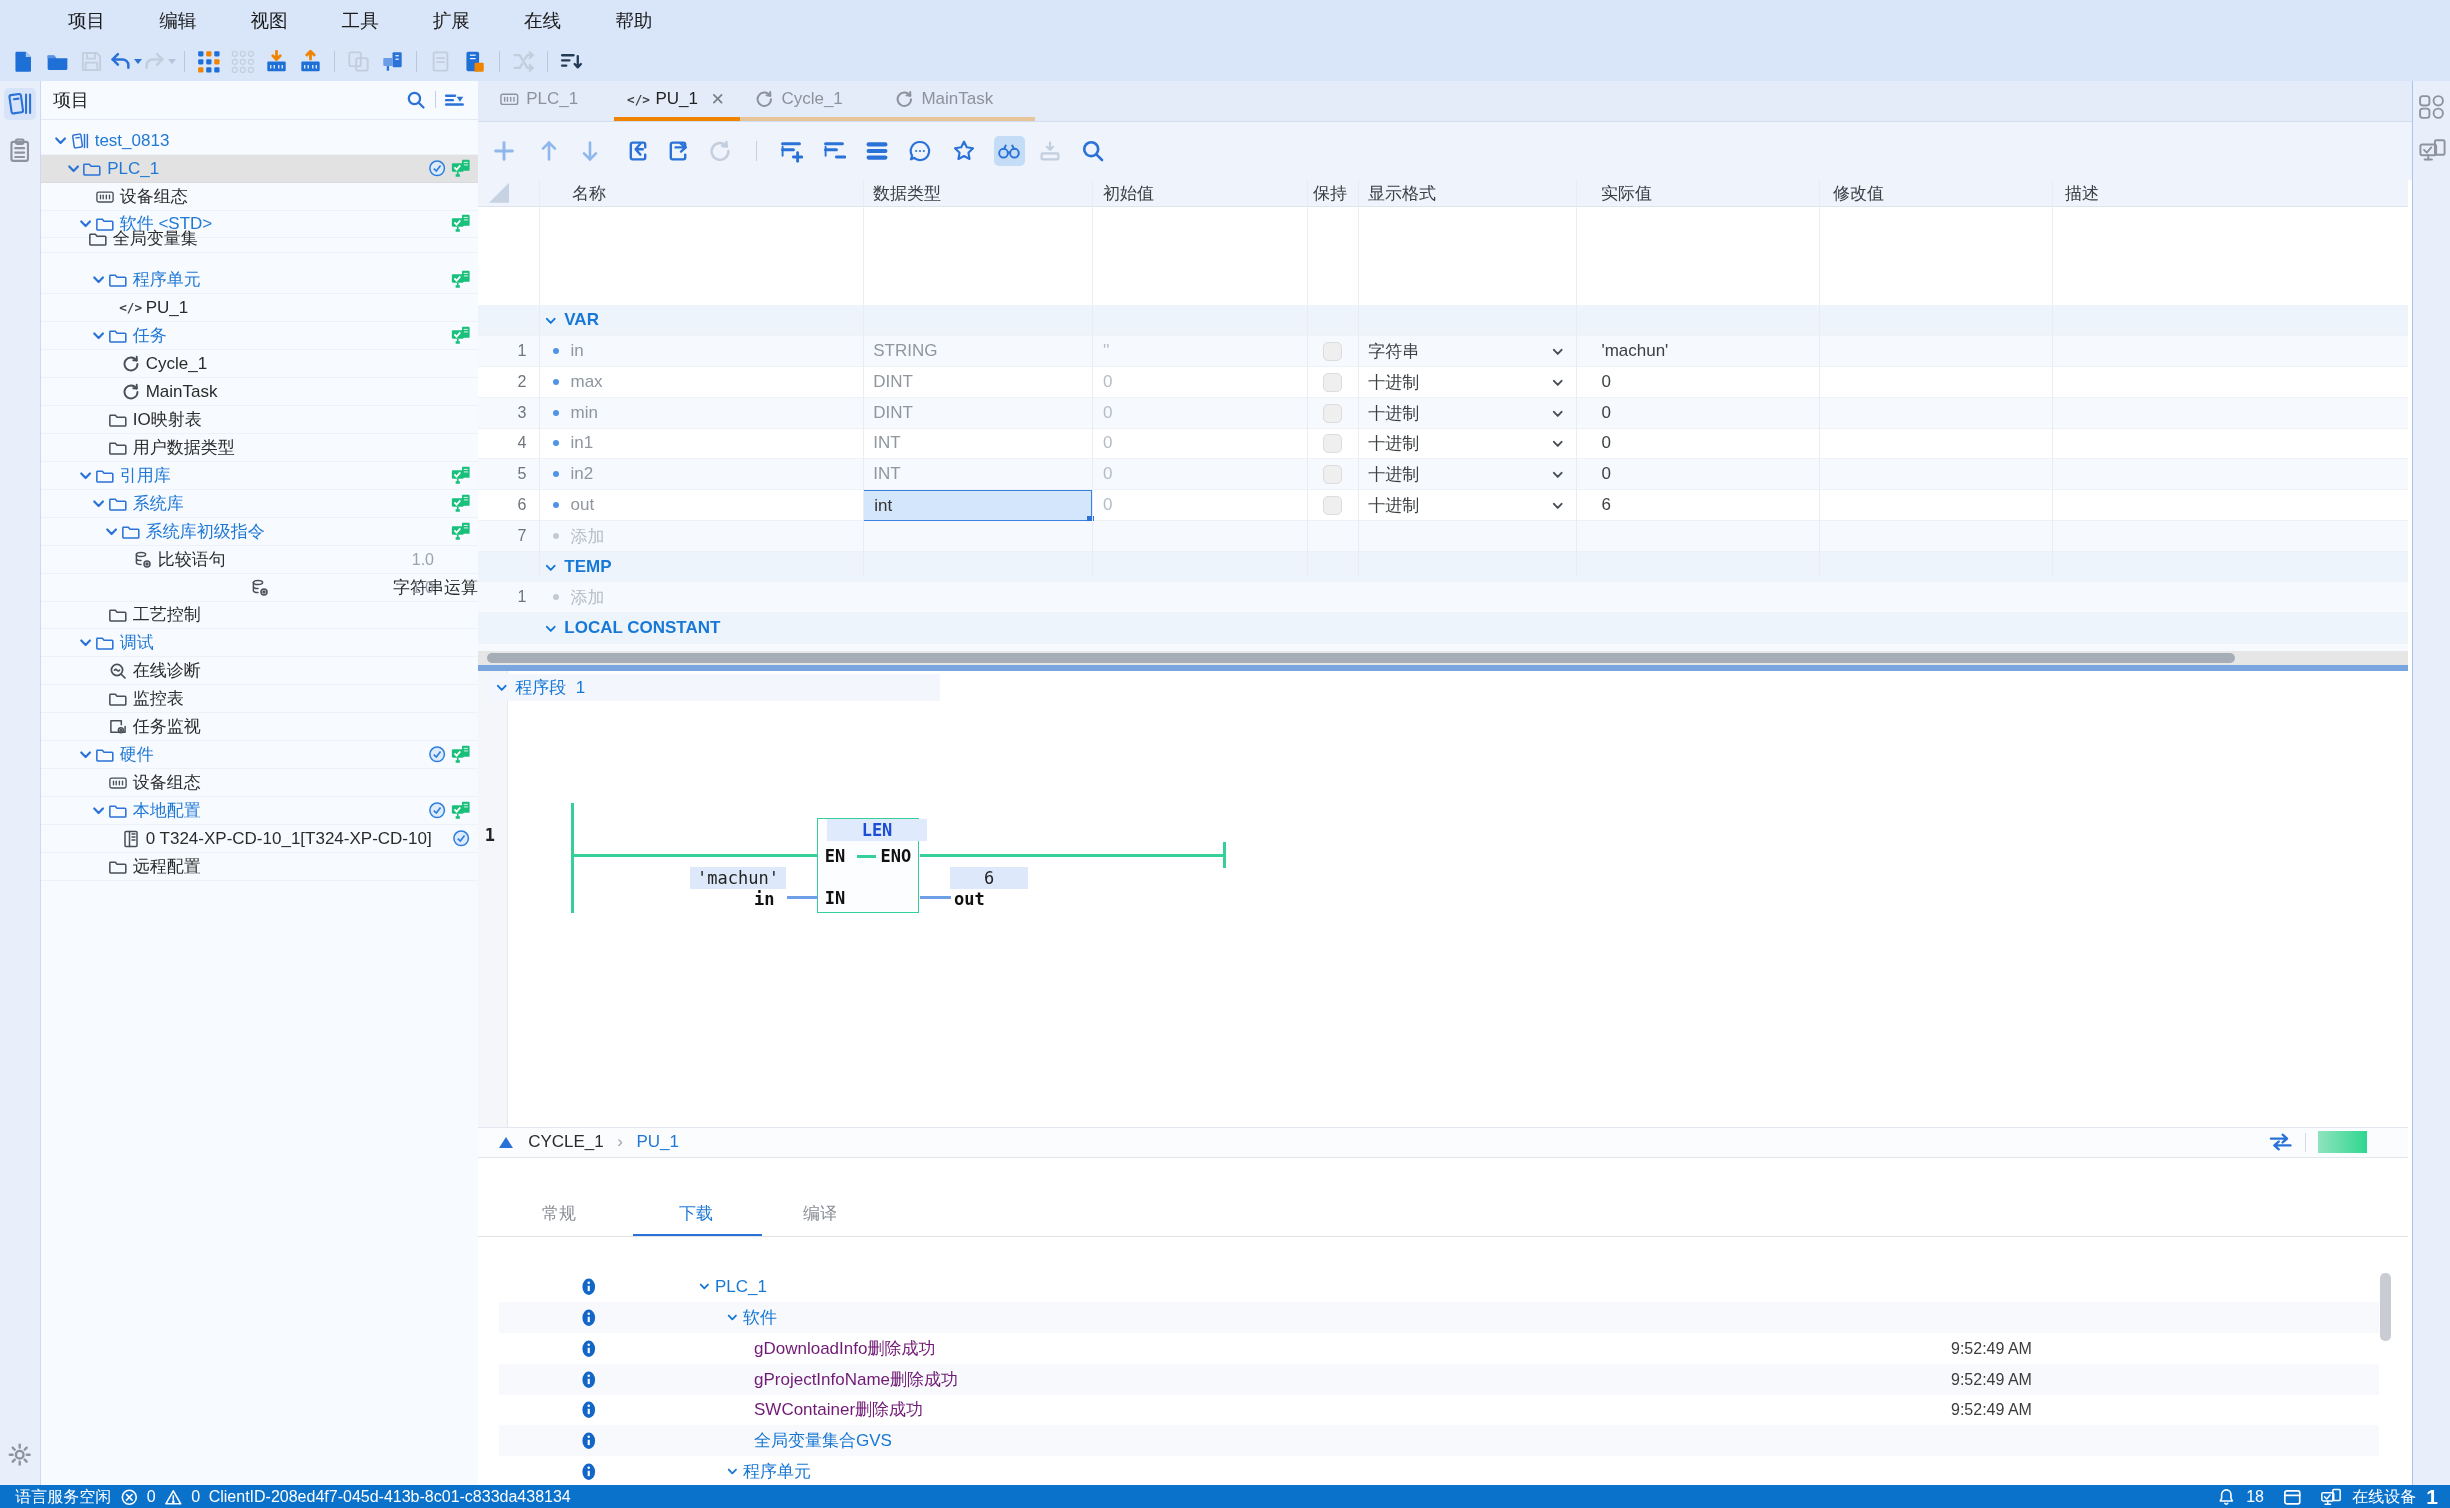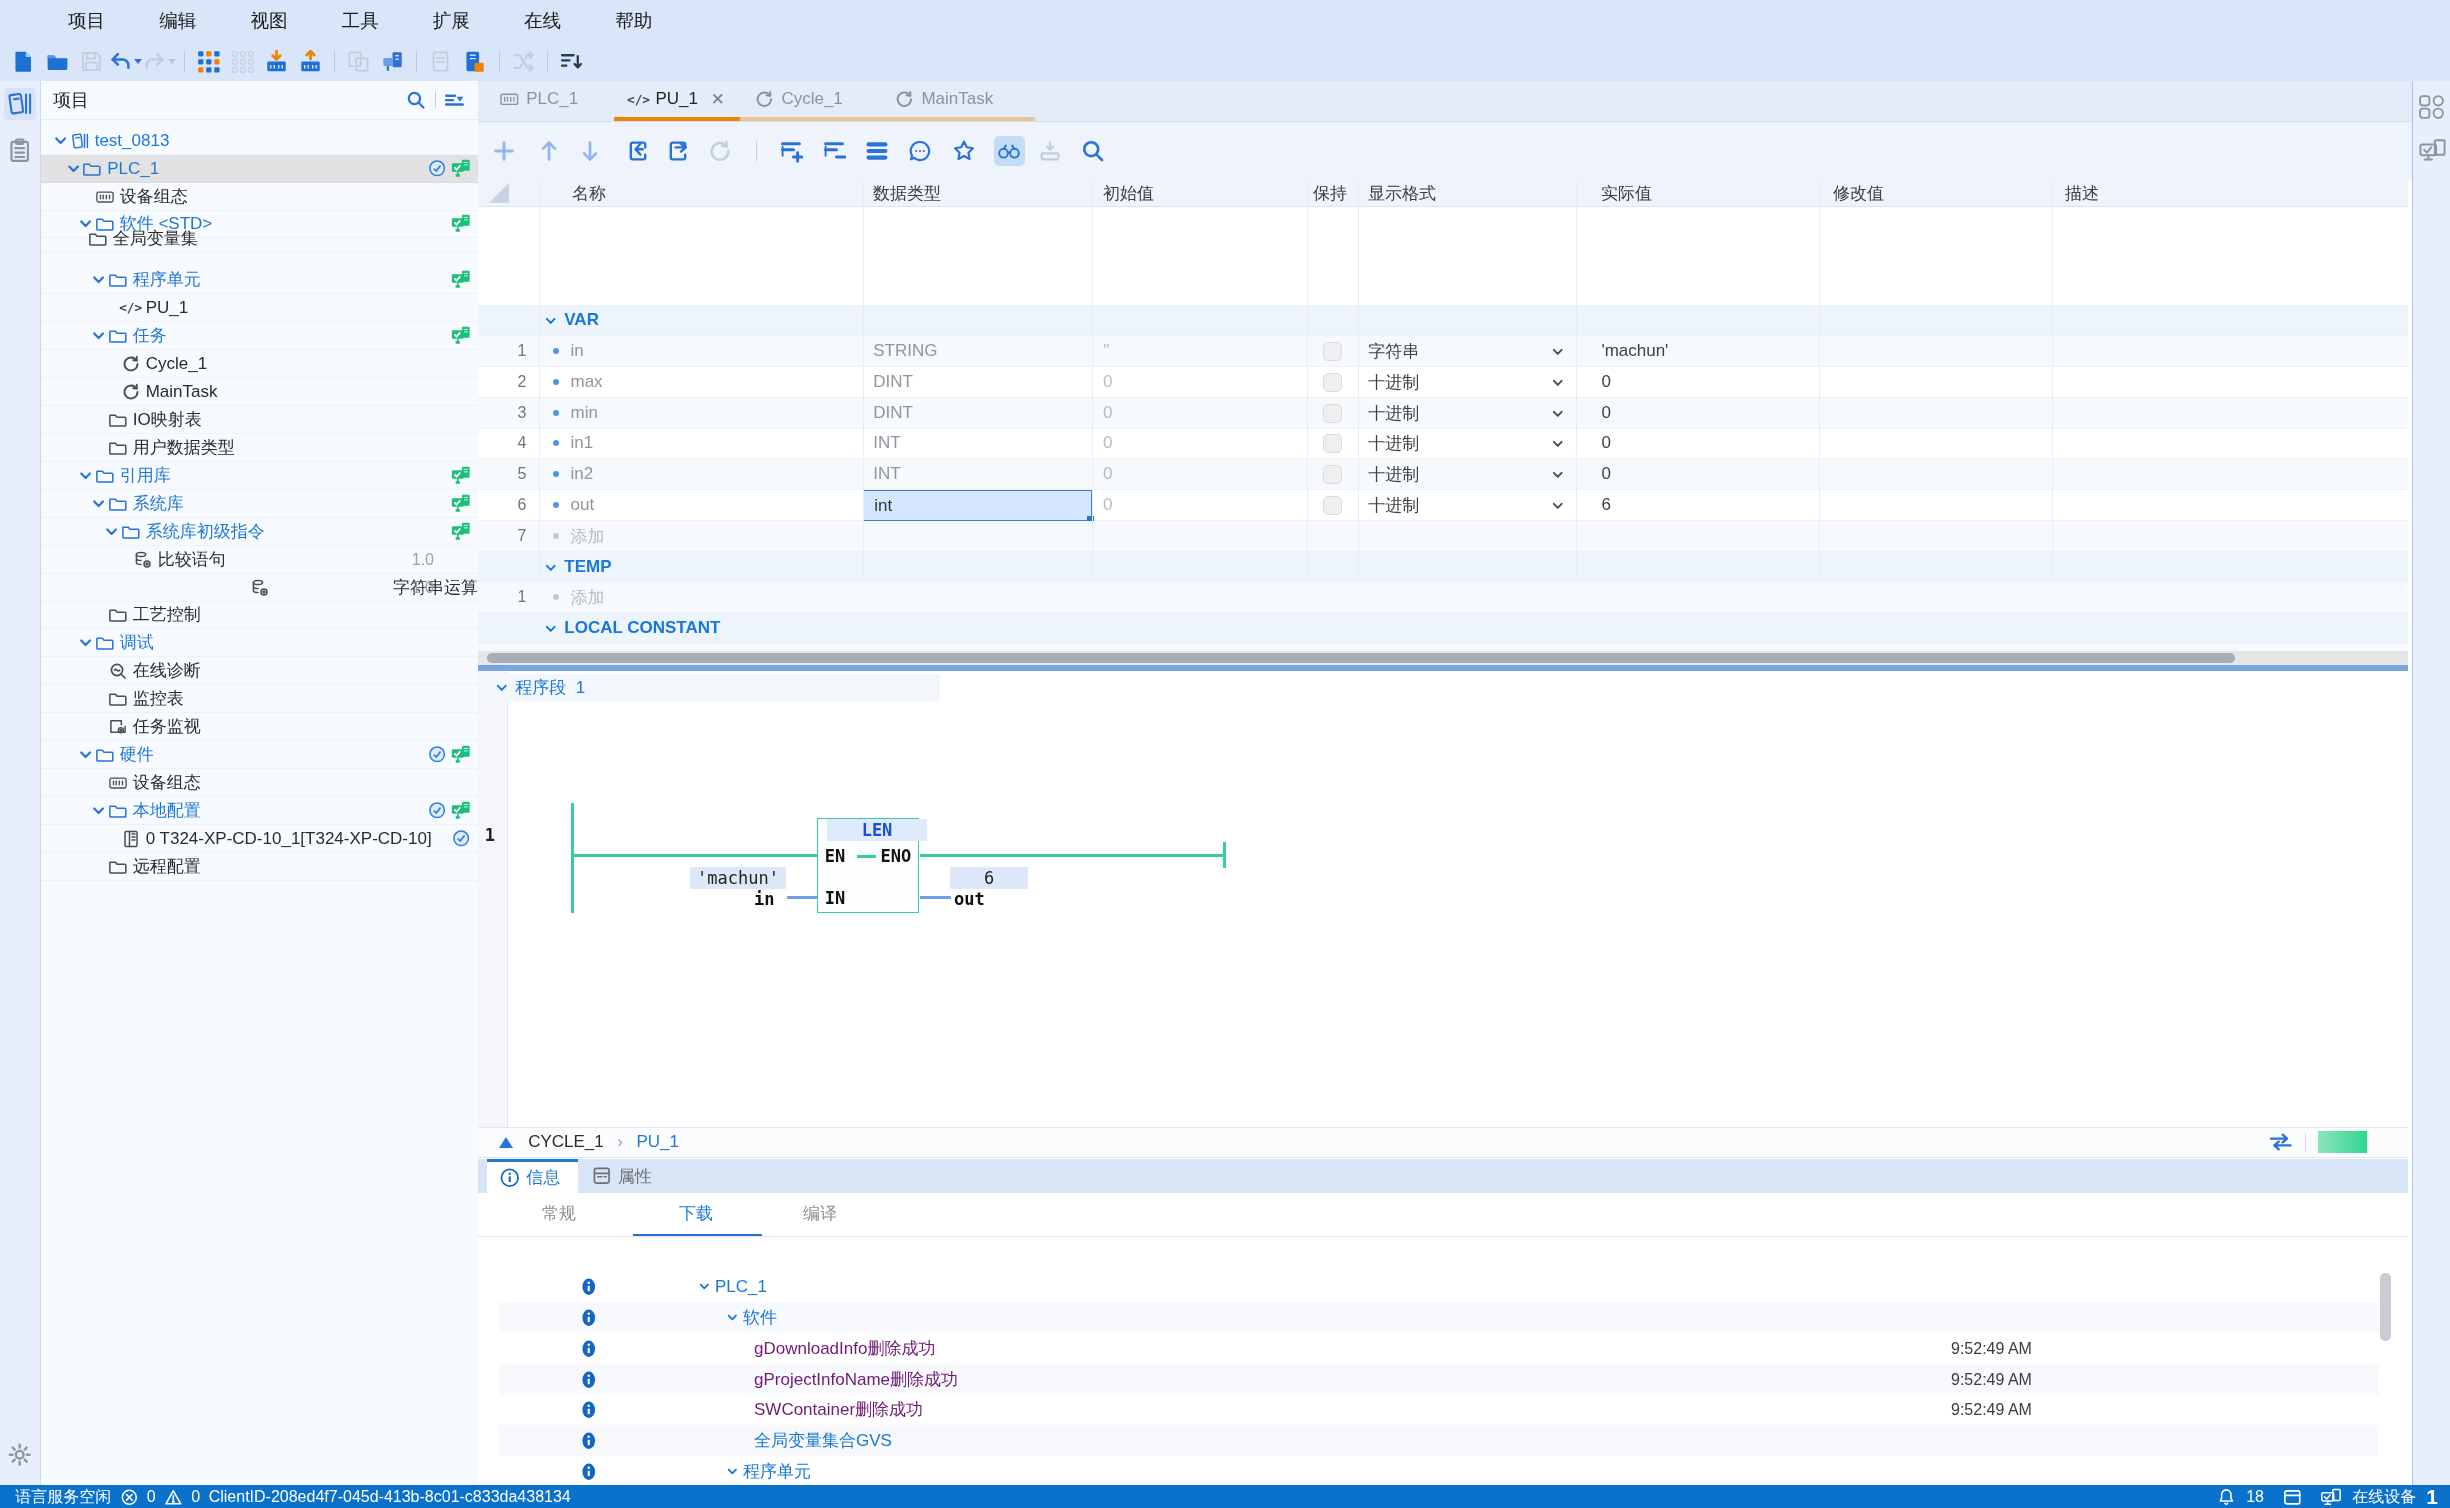--- a/index.html
+++ b/index.html
@@ -1264,43 +1264,20 @@
             <svg viewBox="0 0 26 20" width="100%" height="100%" fill="none" stroke="currentColor" stroke-width="1.7" stroke-linecap="round" stroke-linejoin="round">
               <path d="M3 6.5h16M15 2.5l4.5 4-4.5 4" stroke-width="2.4"></path>
               <path d="M23 13.5H7M11 9.5l-4.5 4 4.5 4" stroke-width="2.4"></path>
             </svg>
           </span>
         <span class="vdiv"></span>
         <div id="crumb-progress"></div>
       </div>
     </div>
 
-    <div class="abs" id="infotabs">
-        <div class="abs itab active" style="left: 8.5px; width: 91px;">
-          <span class="ico" style="width: 19.5px; height: 19.5px; color: rgb(18, 102, 200);">
-            <svg viewBox="0 0 20 20" width="100%" height="100%">
-              <circle cx="10" cy="10" r="8.5" fill="none" stroke="#1266c8" stroke-width="1.8"></circle>
-              <circle cx="10" cy="5.8" r="1.2" fill="#1266c8"></circle>
-              <line x1="10" y1="8.6" x2="10" y2="14.4" stroke="#1266c8" stroke-width="2.2"></line>
-            </svg>
-          </span>
-          <span class="lbl">信息</span>
-        </div>
-        <div class="abs itab" style="left: 100px; width: 93px;">
-          <span class="ico" style="width: 19.5px; height: 19.5px; color: rgb(107, 112, 119);">
-            <svg viewBox="0 0 20 20" width="100%" height="100%" fill="none" stroke="currentColor" stroke-width="1.7" stroke-linecap="round" stroke-linejoin="round">
-              <rect x="2.5" y="2.5" width="15" height="15" rx="2"></rect>
-              <line x1="2.5" y1="7.5" x2="17.5" y2="7.5"></line>
-              <line x1="6" y1="11" x2="10" y2="11"></line>
-              <line x1="12.5" y1="11" x2="14.5" y2="11"></line>
-            </svg>
-          </span>
-          <span class="lbl">属性</span>
-        </div>
-      </div>
     <div class="abs" id="infocontent">
       <div id="sub-underline"></div>
       <div id="subline"></div>
       <div id="irows">
           <div class="irow" style="top: 78px;">
             <span class="ico iico">
               <svg viewBox="0 0 20 20" width="100%" height="100%">
                 <ellipse cx="10" cy="10" rx="6.5" ry="8.5" fill="#1266c8"></ellipse>
                 <circle cx="10" cy="6" r="1.3" fill="#fff"></circle>
                 <line x1="10" y1="9" x2="10" y2="14.5" stroke="#fff" stroke-width="2.2"></line>

